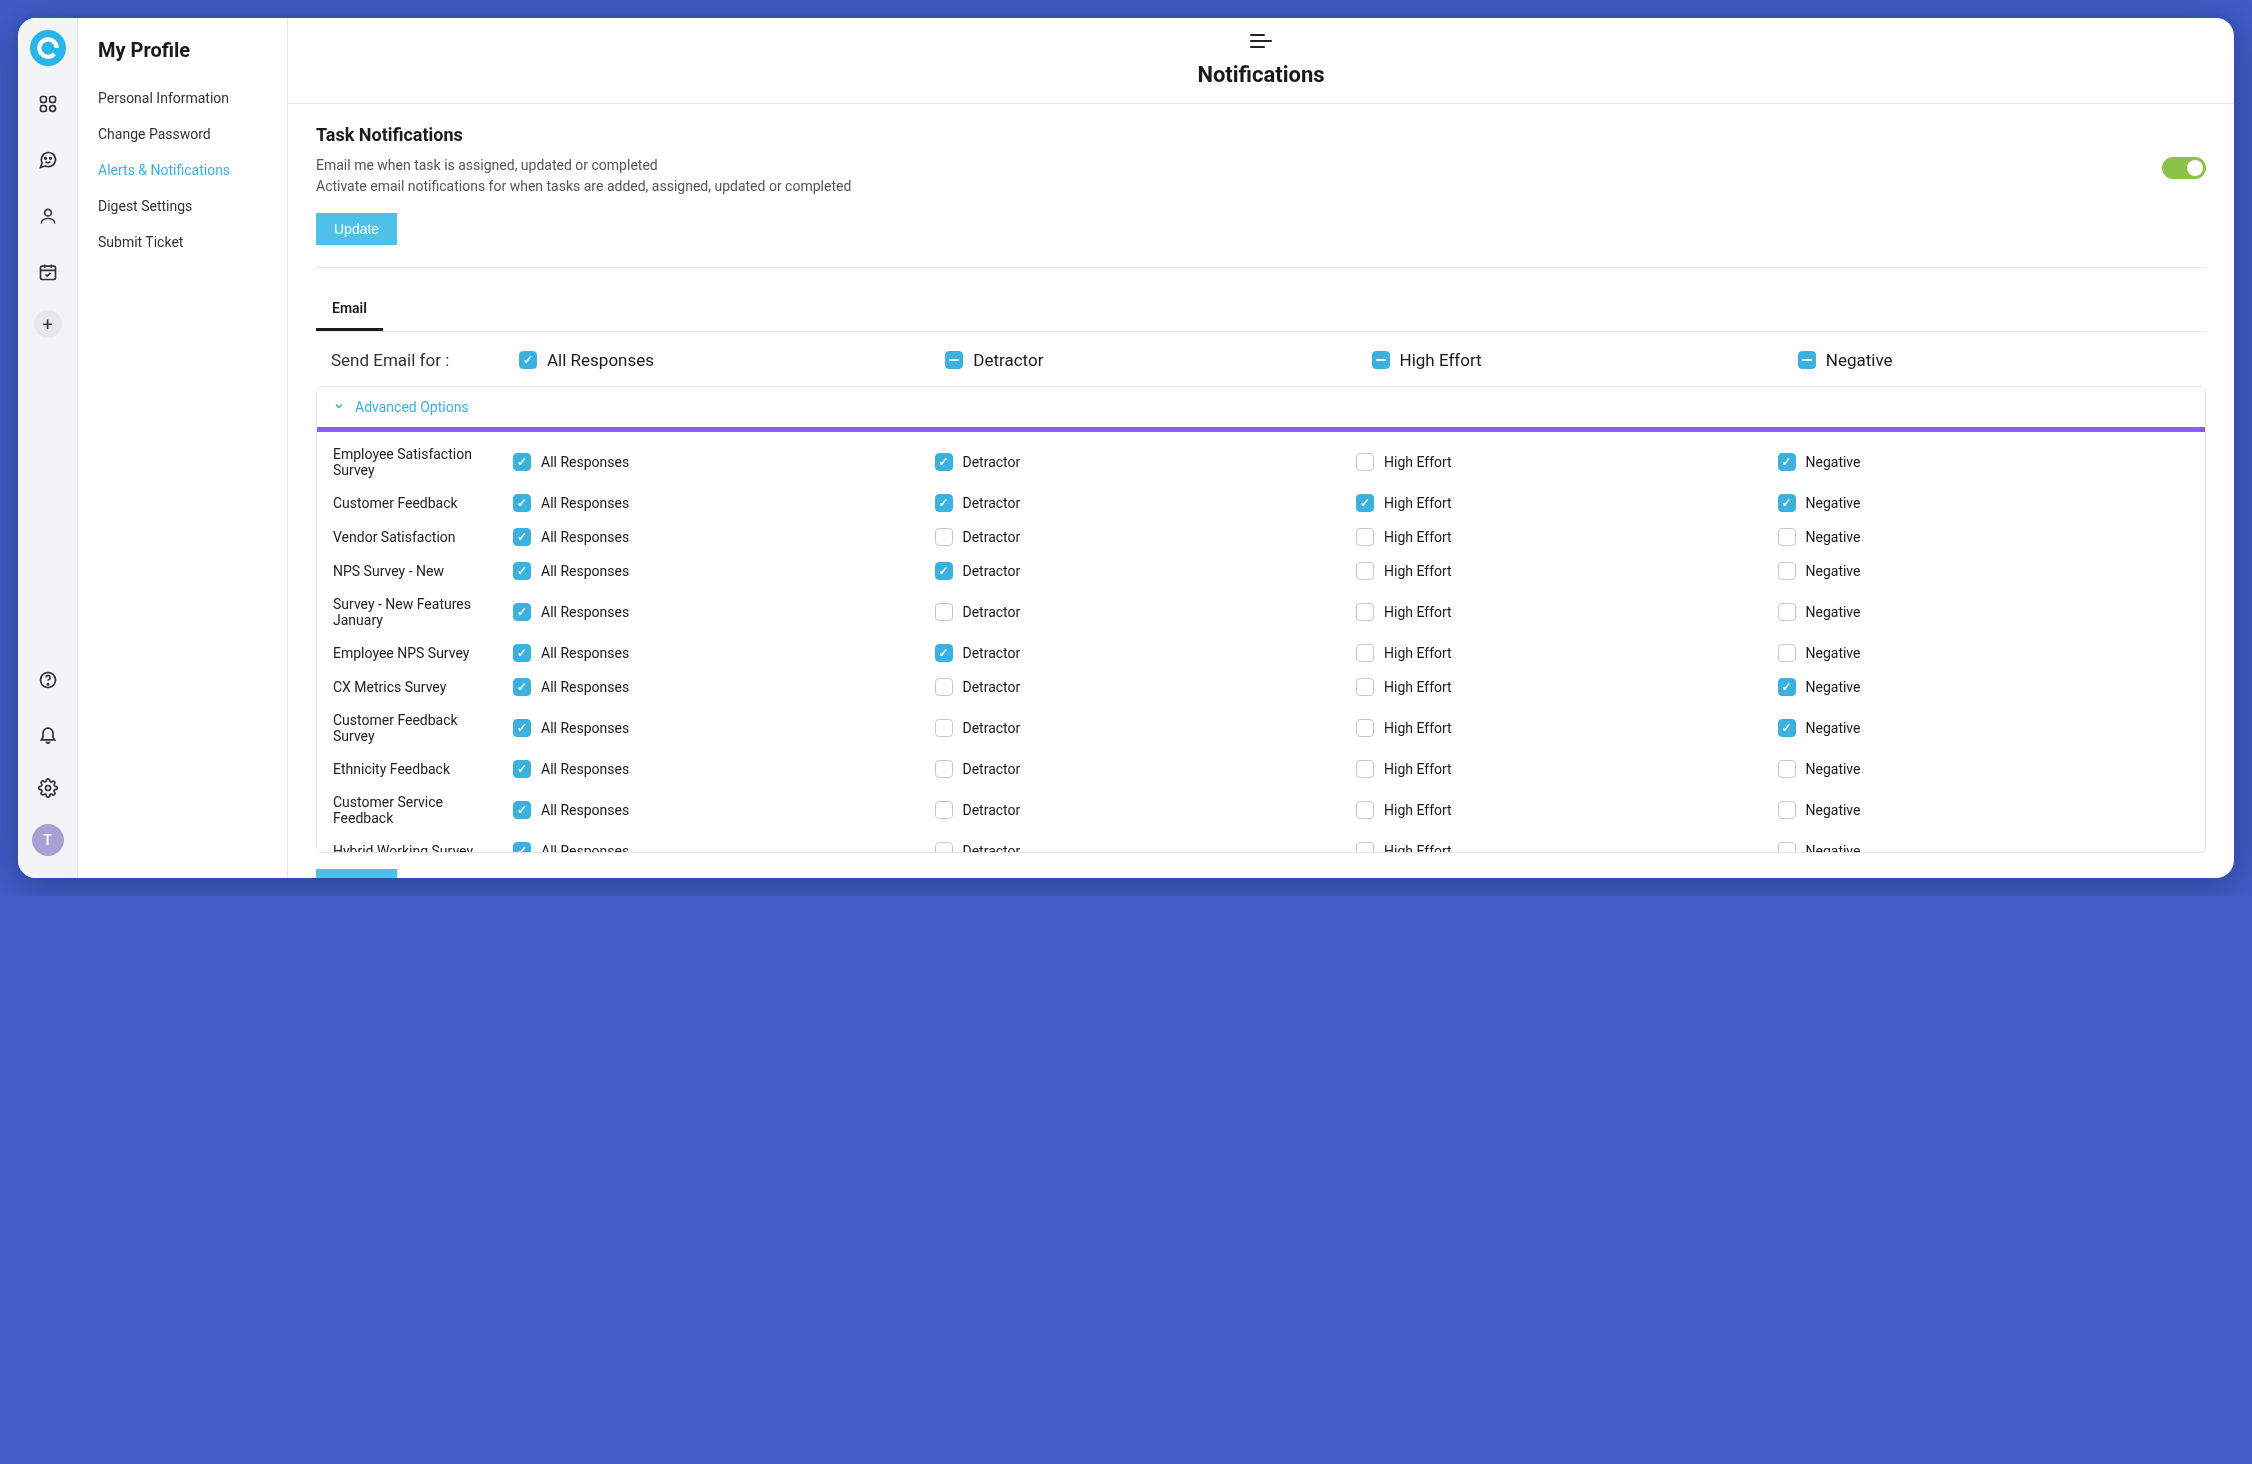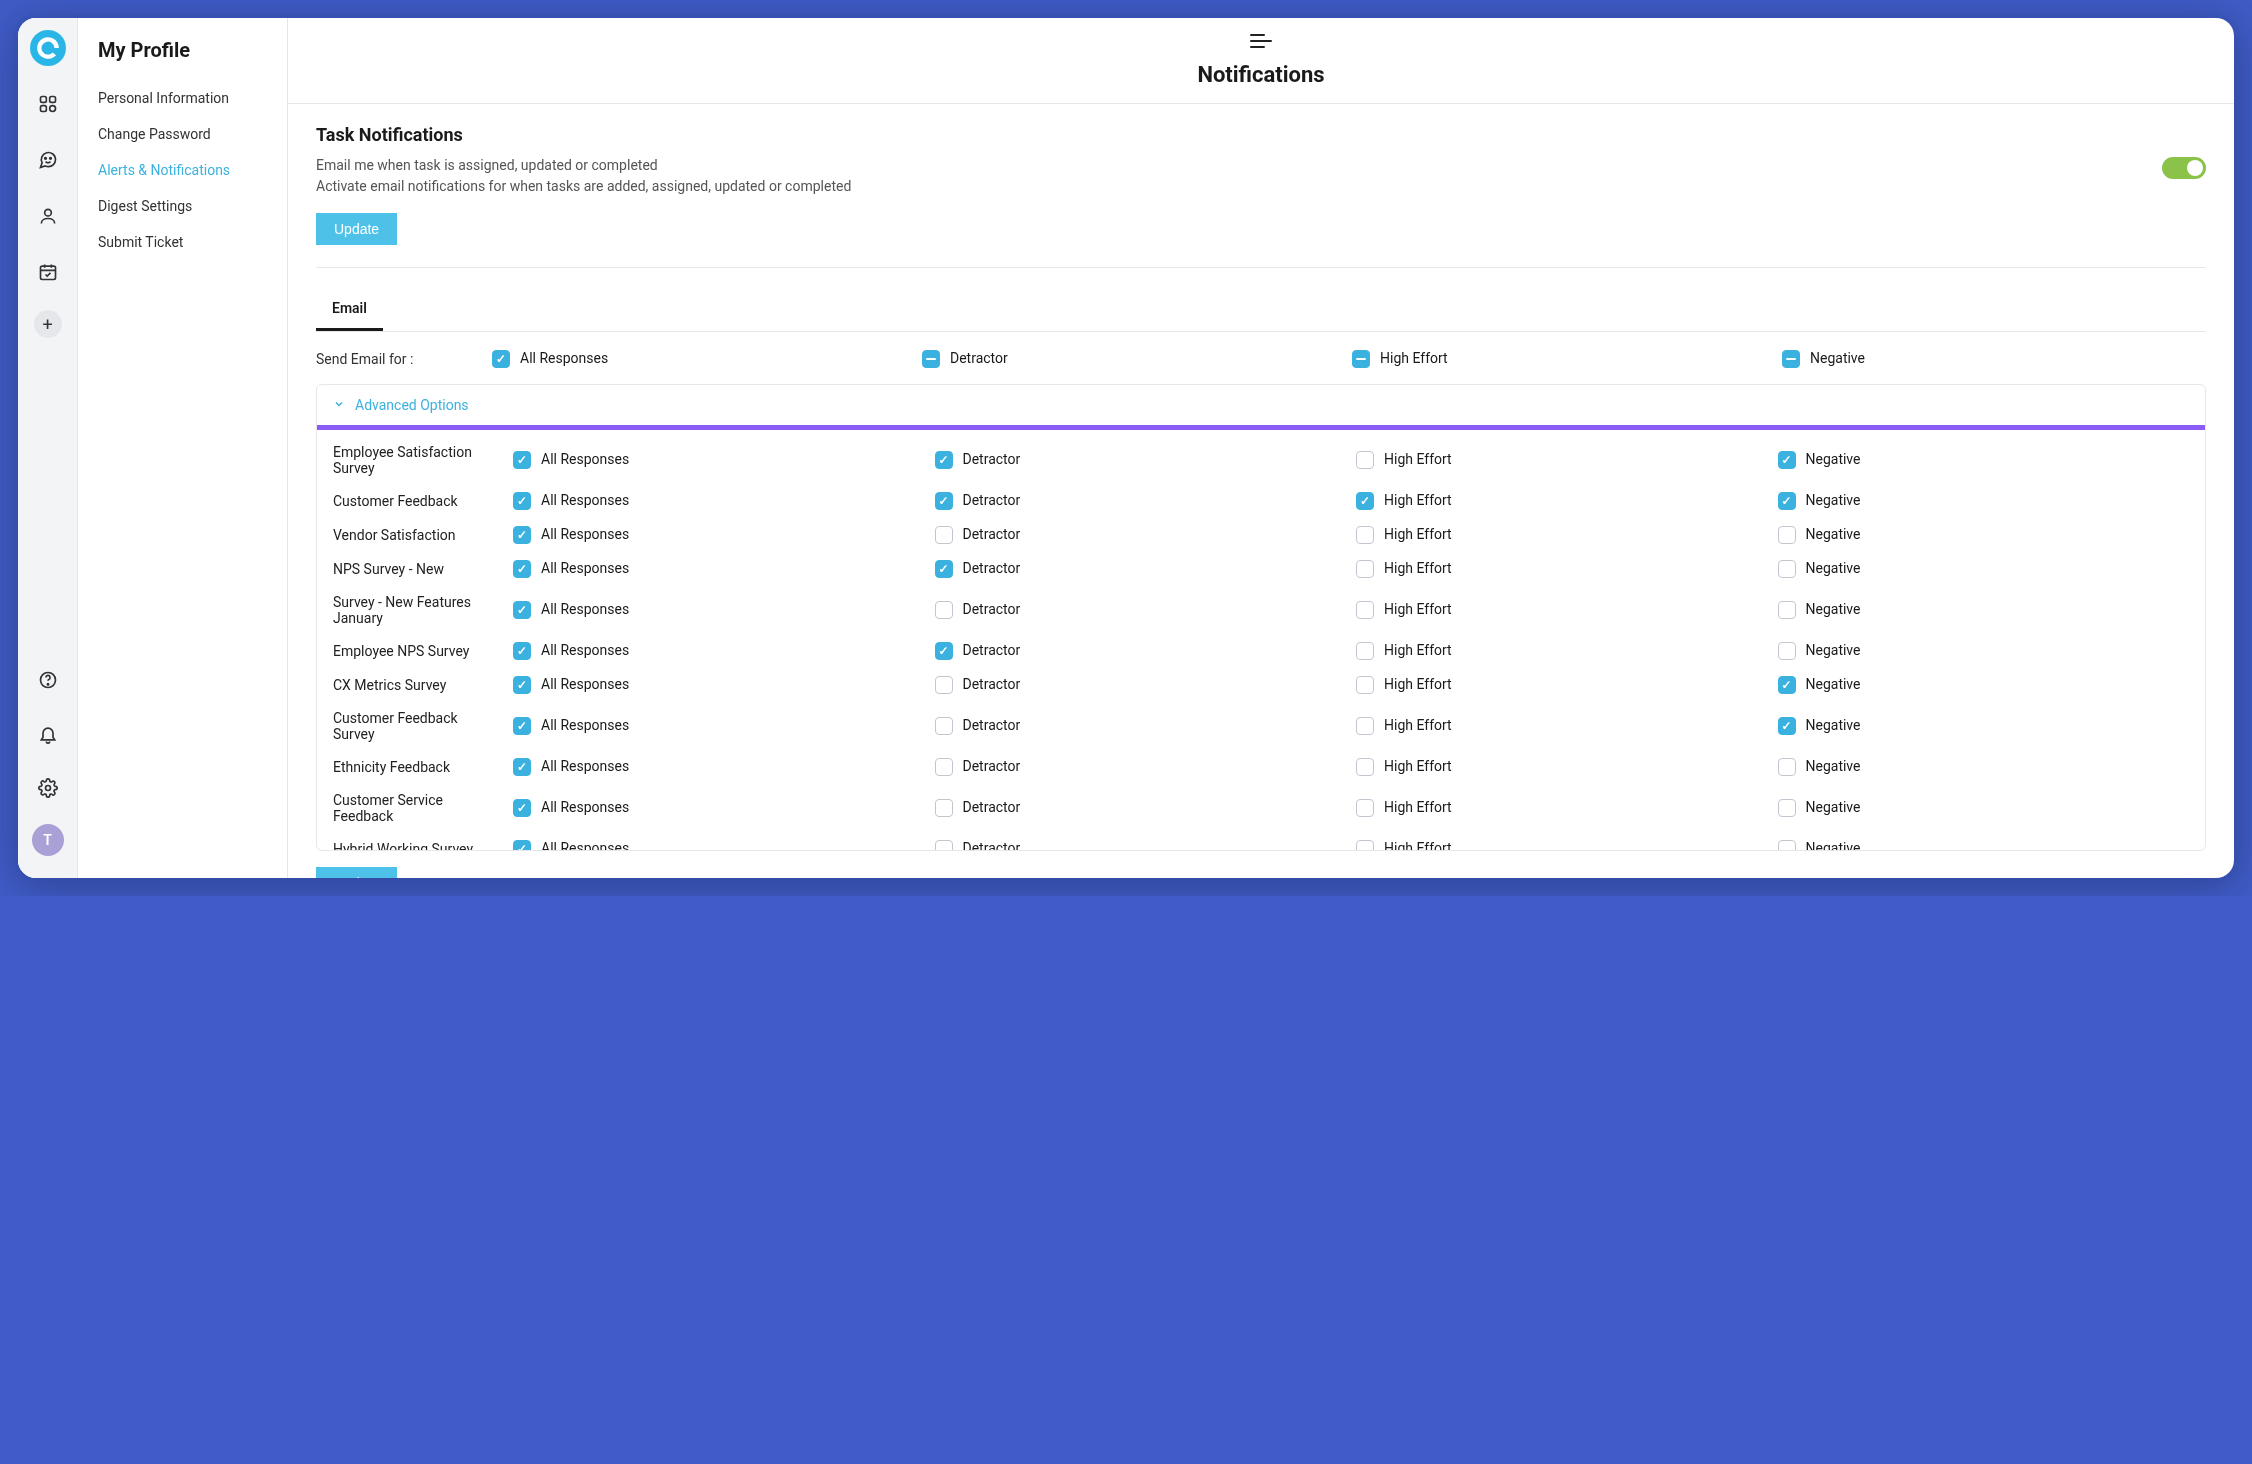--- a/index.html
+++ b/index.html
@@ -95,27 +95,28 @@
   }
   hr.divider { border:none; border-top:1px solid #e5e7eb; margin:22px 0;}
 
   .tabs { margin-top:12px; border-bottom:1px solid #e5e7eb; display:flex;}
   .tab { padding:10px 16px 12px 16px; font-size:14px; font-weight:600; cursor:pointer; border-bottom:3px solid transparent;}
   .tab.active { border-bottom-color:#1a1a1a; }
 
   .filter-row {
     display:grid;
     grid-template-columns: 170px repeat(4, 1fr);
-    gap:6px;
+    gap:18px;
     align-items:center;
     padding:18px 0 16px 0;
-    font-size:14px;
+    font-size:17px;
+    margin-left:15px;
   }
   .filter-label { color:#333; }
-  .cbwrap { display:flex; gap:10px; }
+  .cbwrap { display:flex; align-items:center; gap:10px; }
   .cb {
     width:18px; height:18px; border-radius:4px; border:1.5px solid #c2c7cf;
     display:inline-flex; align-items:center; justify-content:center;
     flex-shrink:0; cursor:pointer; background:#fff;
   }
   .cb.checked { background:#3bb1e0; border-color:#3bb1e0; }
   .cb.checked::after { content:"✓"; color:#fff; font-size:12px; font-weight:700; line-height:1;}
   .cb.indet { background:#3bb1e0; border-color:#3bb1e0; }
   .cb.indet::after { content:""; width:10px; height:2.5px; background:#fff; border-radius:2px;}
 

